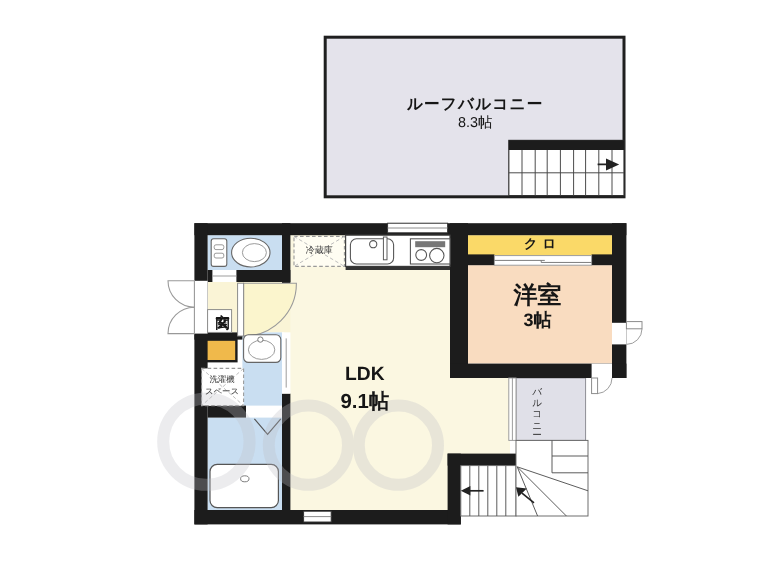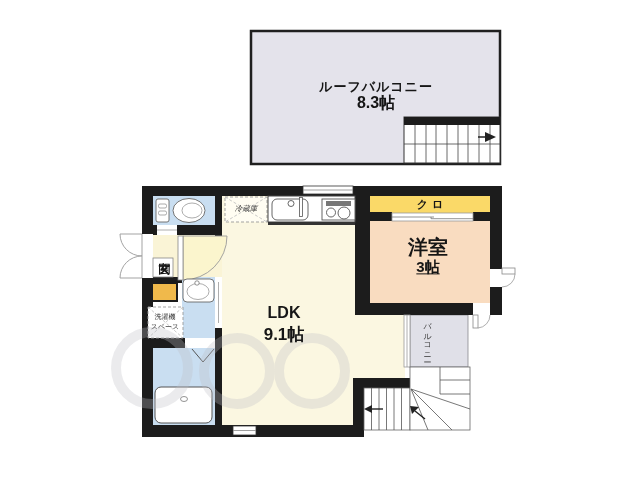--- a/index.html
+++ b/index.html
@@ -1,35 +1,35 @@
 <!DOCTYPE html>
 <html><head>
 <meta charset="utf-8">
 <style>
   html,body{margin:0;padding:0;background:#ffffff;}
   .stage{
     position:relative;width:524px;height:480px;background:#ffffff;
-    font-family:"Liberation Sans","DejaVu Sans",sans-serif;overflow:hidden;
+    font-family:"Liberation Sans","DejaVu Sans",sans-serif;overflow:hidden;margin-left:20px;
   }
   .stage svg{position:absolute;left:0;top:0;}
   .label{
     position:absolute;transform:translate(-50%,-50%);
     color:#161616;white-space:nowrap;text-align:center;line-height:1.15;
   }
   .lbl-roof-name{font-size:13px;font-weight:bold;letter-spacing:1px;}
-  .lbl-roof-size{font-size:16px;font-weight:bold;}
+  .lbl-roof-size{font-size:12px;font-weight:normal;}
   .lbl-closet{font-size:11px;font-weight:bold;letter-spacing:4px;}
   .lbl-room-name{font-size:20px;font-weight:bold;}
-  .lbl-room-size{font-size:15px;font-weight:bold;text-decoration:underline;}
+  .lbl-room-size{font-size:15px;font-weight:bold;}
   .lbl-ldk-name{font-size:16px;font-weight:bold;}
   .lbl-ldk-size{font-size:17px;font-weight:bold;}
   .lbl-vertical{writing-mode:vertical-rl;text-orientation:upright;}
   .lbl-genkan{font-size:11.5px;font-weight:bold;letter-spacing:2px;}
   .lbl-balcony{font-size:8px;color:#333;letter-spacing:1px;}
-  .lbl-fridge{font-size:7.5px;color:#333;font-style:italic;}
+  .lbl-fridge{font-size:7.5px;color:#333;}
   .lbl-washer{font-size:7px;color:#333;line-height:10px;}
 </style>
 </head>
 <body>
 
 <div class="stage">
 <svg width="640" height="480" viewBox="0 0 640 480">
 
   <g>
     <rect x="251" y="31" width="249" height="133" fill="#e4e3eb" stroke="#1f1f1f" stroke-width="2.5"></rect>

